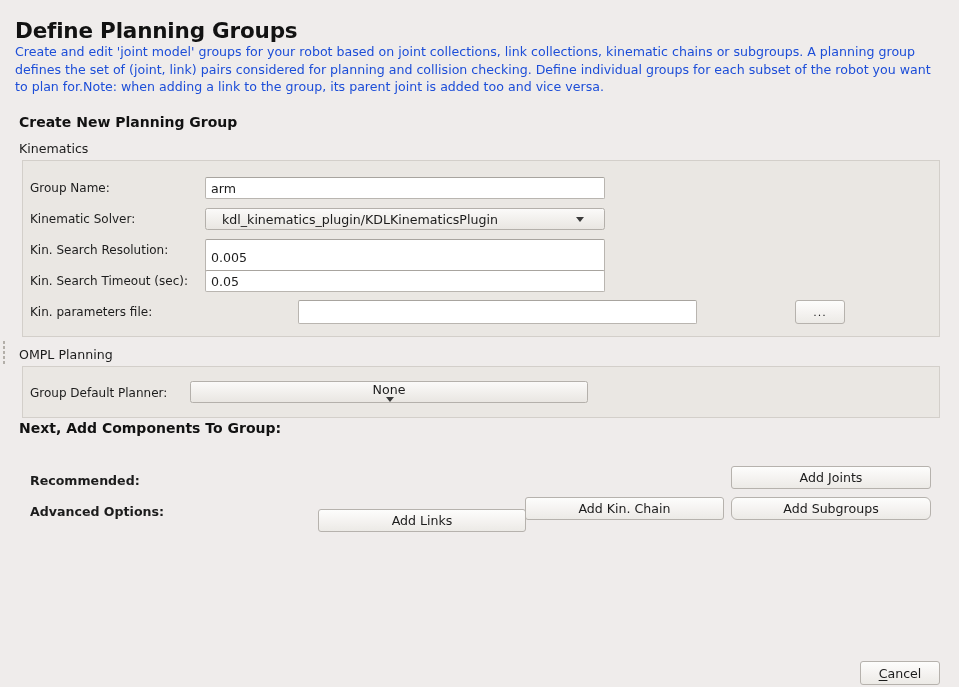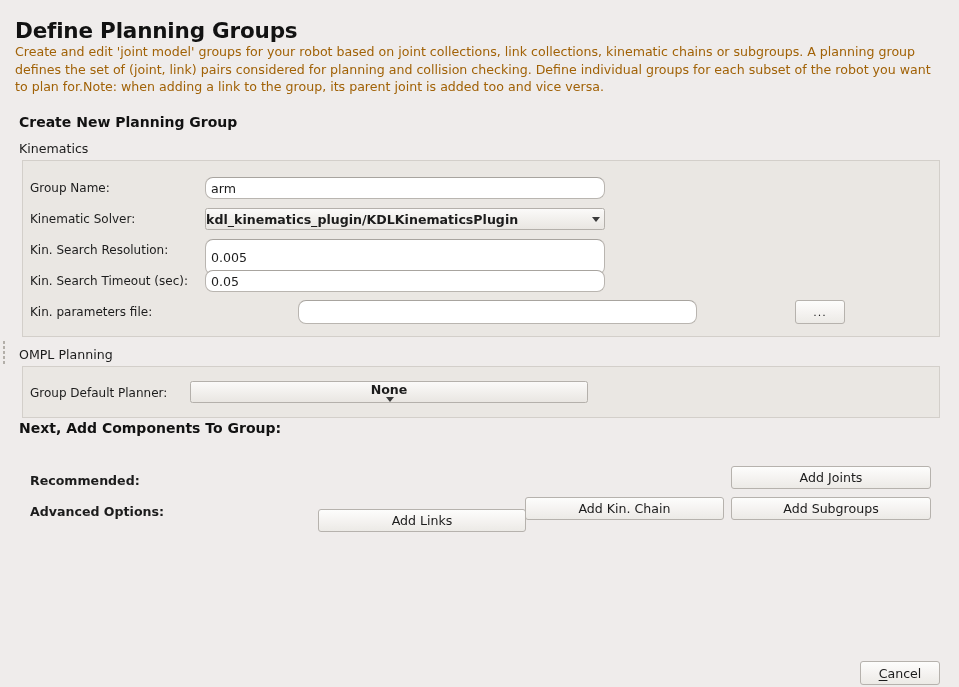--- a/index.html
+++ b/index.html
@@ -27,21 +27,21 @@
     color: #121212;
     margin-top: 12px;
   }
   #page-description {
     position: absolute;
     left: 15px;
     top: 43px;
     width: 930px;
     font-size: 12.6px;
     line-height: 17.5px;
-    color: #a16207;
+    color: #1d4ed8;
   }
 
   
   #create-heading {
     position: absolute;
     left: 19px;
     top: 114px;
     font-size: 14px;
     font-weight: bold;
     color: #121212;
@@ -73,42 +73,41 @@
     color: #1c1c1c;
     white-space: nowrap;
   }
 
   .text-input {
     position: absolute;
     box-sizing: border-box;
     background: #ffffff;
     border: 1px solid #b9b5b0;
     border-top-color: #a8a49f;
-    border-radius: 8px;
+    border-radius: 2px;
     font-family: "DejaVu Sans", "Liberation Sans", sans-serif;
     font-size: 12.6px;
     color: #1c1c1c;
     padding: 0 5px;
     line-height: 20px;
     outline: none;
   }
 
   .combo {
     position: absolute;
     box-sizing: border-box;
     background: linear-gradient(to bottom, #fbfaf9 0%, #f1efec 55%, #e9e6e2 100%);
     border: 1px solid #b4b0ab;
     border-radius: 2.5px;
     font-size: 12.6px;
     color: #1c1c1c;
-    padding: 0 0;
+    padding: 0 16px;
     display: flex;
     align-items: center;
     cursor: default;
-    font-weight: bold;
   }
   .combo .combo-text { flex: 1; white-space: nowrap; overflow: hidden; }
   .combo .arrow {
     width: 0; height: 0;
     border-left: 4.5px solid transparent;
     border-right: 4.5px solid transparent;
     border-top: 5px solid #3a3a3a;
     margin-left: 6px;
     margin-right: 4px;
   }
@@ -208,17 +207,17 @@
 </div>
 
 <div id="next-heading">Next, Add Components To Group:</div>
 
 <div class="row-label" style="top:473px;">Recommended:</div>
 <div class="btn" style="left:731px; top:466px; width:200px; height:23px;">Add Joints</div>
 
 <div class="row-label" style="top:504px;">Advanced Options:</div>
 <div class="btn" style="left:318px; top:497px; width:208px; height:23px;margin-top:12px;">Add Links</div>
 <div class="btn" style="left:525px; top:497px; width:199px; height:23px;">Add Kin. Chain</div>
-<div class="btn" style="left:731px; top:497px; width:200px; height:23px;">Add Subgroups</div>
+<div class="btn" style="left:731px; top:497px; width:200px; height:23px;border-radius:6px;">Add Subgroups</div>
 
 <div class="btn" id="cancel-button">
   <span><u>C</u><span>ancel</span></span>
 </div>
 
 </body></html>

